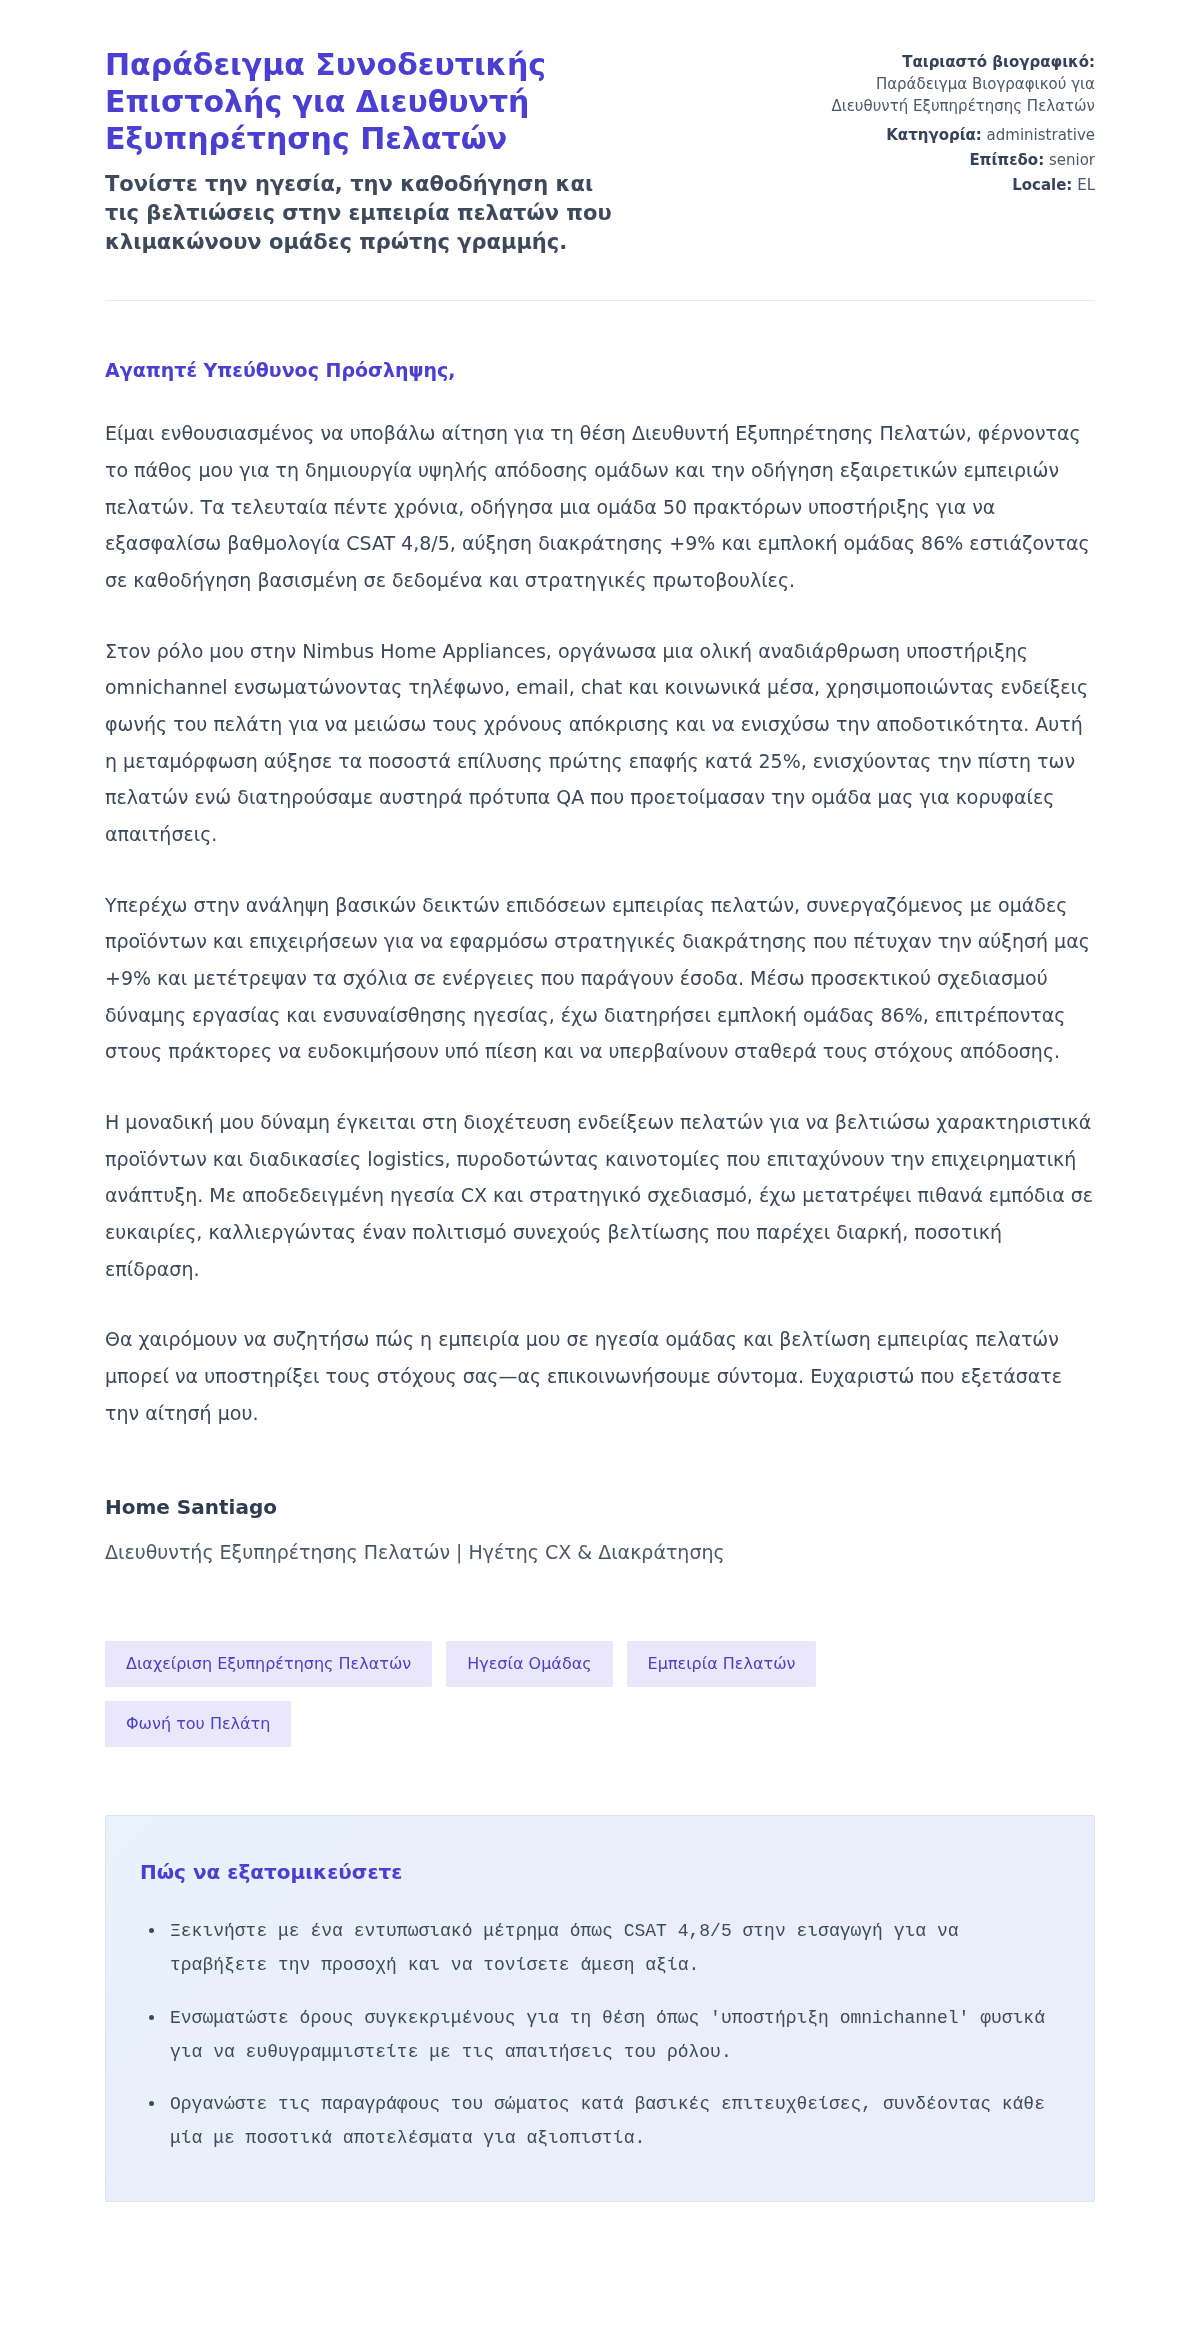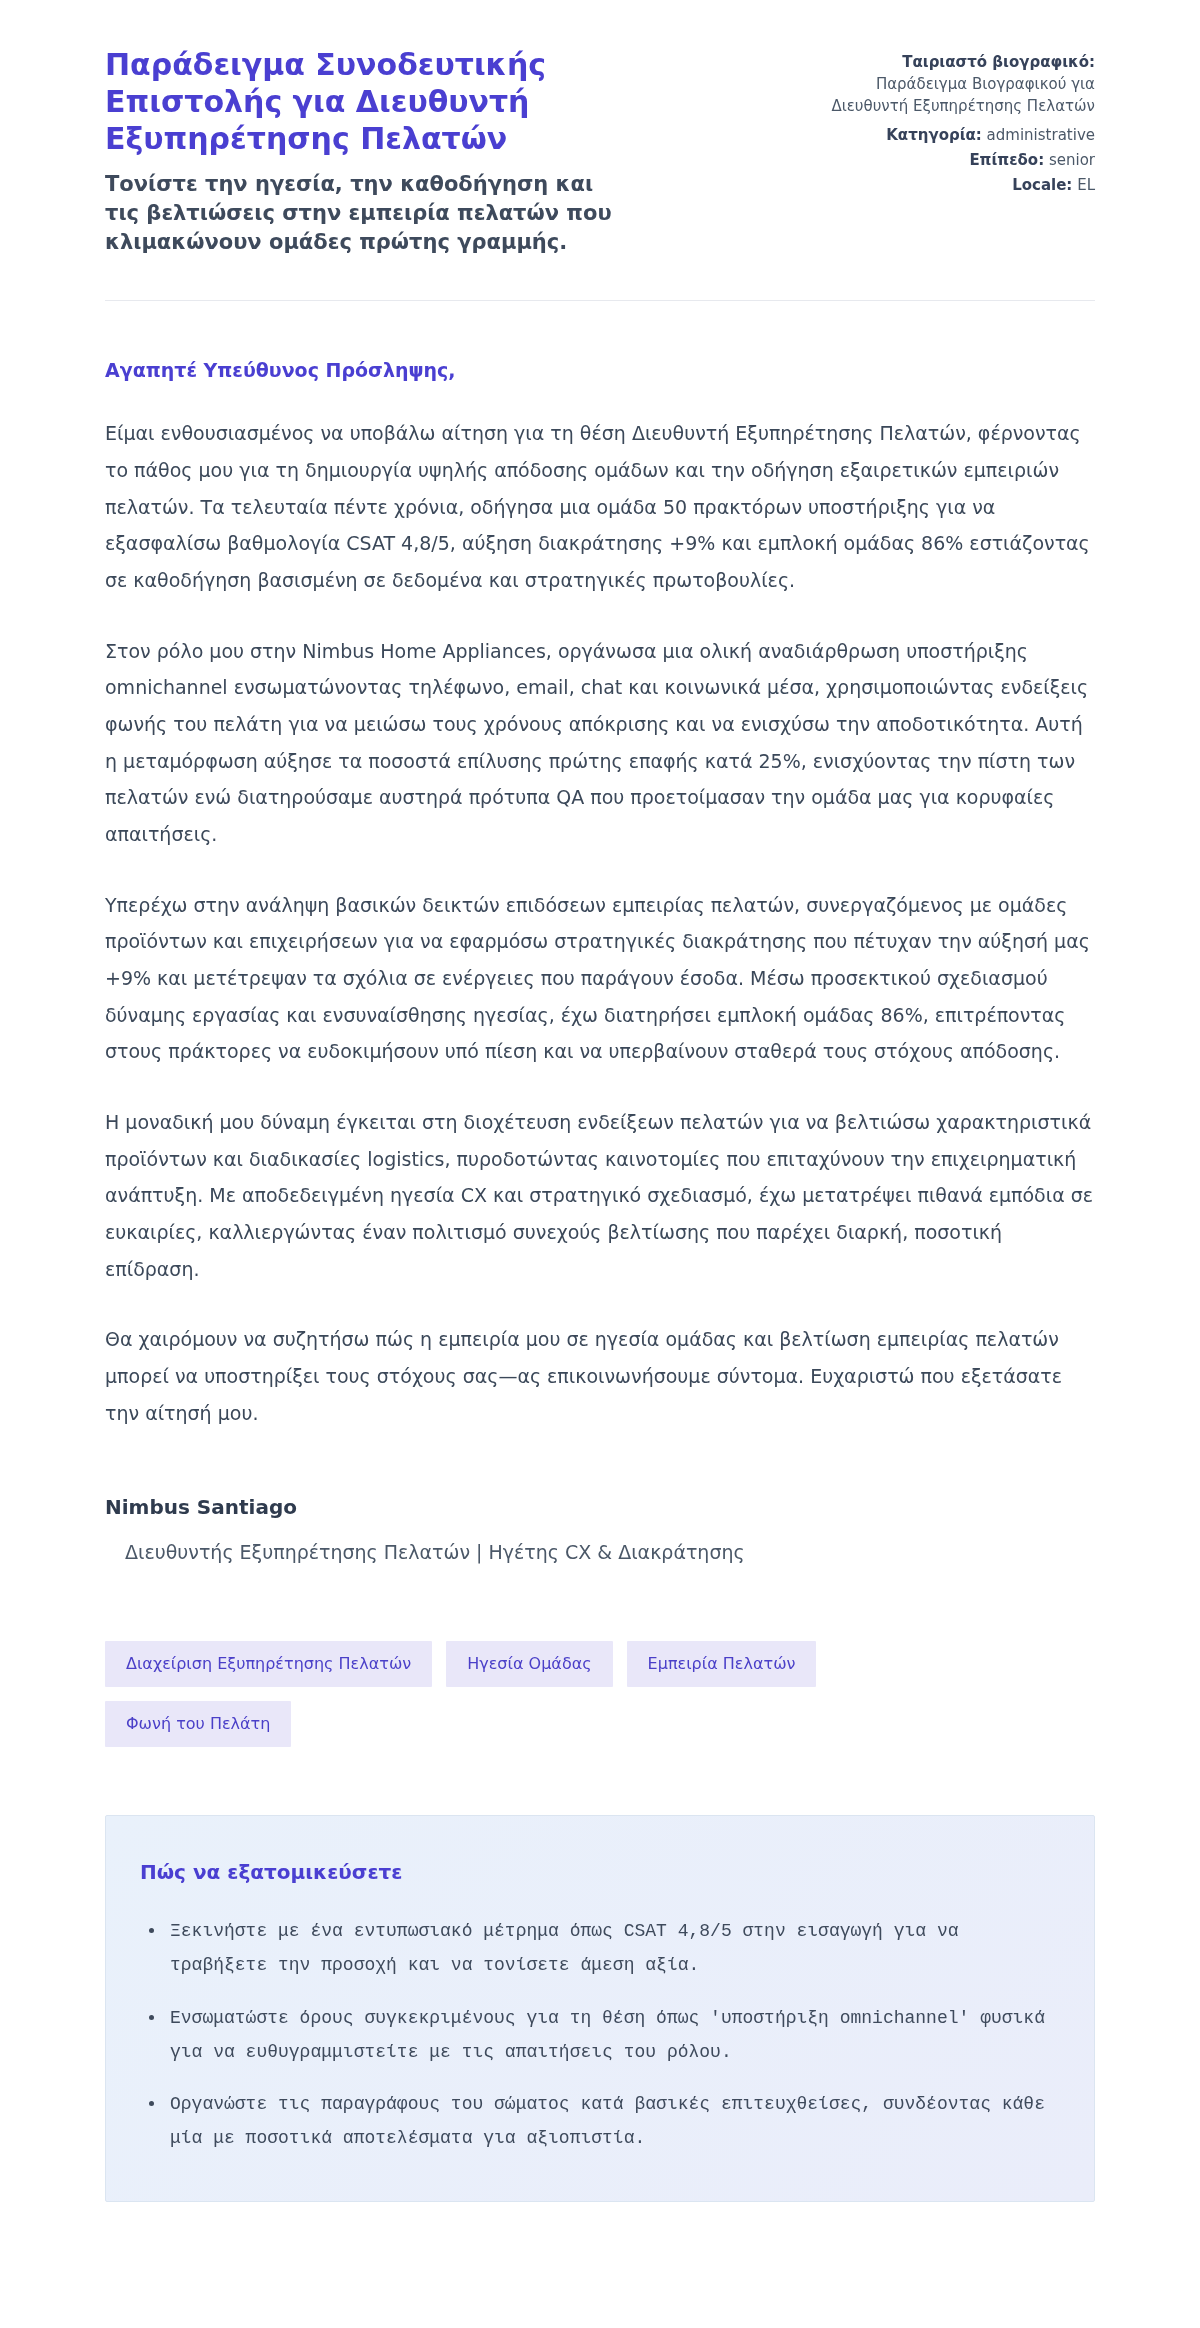--- a/index.html
+++ b/index.html
@@ -51,21 +51,21 @@
 
   .greeting{
     color:var(--accent);font-weight:700;font-size:19px;
     margin:58px 0 0;
   }
   .para{
     font-size:19px;line-height:1.93;margin:34px 0 0;color:var(--body-text);
   }
 
   .signature-name{font-weight:700;font-size:20px;color:#2f3b4e;margin-top:64px;}
-  .signature-role{font-size:19px;color:var(--meta-text);margin-top:22px;margin-left:20px;}
+  .signature-role{font-size:19px;color:var(--meta-text);margin-top:22px;}
 
   .tags{display:flex;flex-wrap:wrap;gap:14px;margin-top:78px;max-width:760px;}
   .tag{
     background:var(--chip-bg);color:var(--chip-text);
     font-size:16px;line-height:1;padding:15px 21px;border-radius:1px;
     white-space:nowrap;
   }
 
   .tips{
     margin-top:68px;
@@ -117,21 +117,21 @@
   <hr class="divider">
 
   <section>
     <p class="greeting">Αγαπητέ Υπεύθυνος Πρόσληψης,</p>
     <p class="para">Είμαι ενθουσιασμένος να υποβάλω αίτηση για τη θέση Διευθυντή Εξυπηρέτησης Πελατών, φέρνοντας το πάθος μου για τη δημιουργία υψηλής απόδοσης ομάδων και την οδήγηση εξαιρετικών εμπειριών πελατών. Τα τελευταία πέντε χρόνια, οδήγησα μια ομάδα 50 πρακτόρων υποστήριξης για να εξασφαλίσω βαθμολογία CSAT 4,8/5, αύξηση διακράτησης +9% και εμπλοκή ομάδας 86% εστιάζοντας σε καθοδήγηση βασισμένη σε δεδομένα και στρατηγικές πρωτοβουλίες.</p>
     <p class="para">Στον ρόλο μου στην Nimbus Home Appliances, οργάνωσα μια ολική αναδιάρθρωση υποστήριξης omnichannel ενσωματώνοντας τηλέφωνο, email, chat και κοινωνικά μέσα, χρησιμοποιώντας ενδείξεις φωνής του πελάτη για να μειώσω τους χρόνους απόκρισης και να ενισχύσω την αποδοτικότητα. Αυτή η μεταμόρφωση αύξησε τα ποσοστά επίλυσης πρώτης επαφής κατά 25%, ενισχύοντας την πίστη των πελατών ενώ διατηρούσαμε αυστηρά πρότυπα QA που προετοίμασαν την ομάδα μας για κορυφαίες απαιτήσεις.</p>
     <p class="para">Υπερέχω στην ανάληψη βασικών δεικτών επιδόσεων εμπειρίας πελατών, συνεργαζόμενος με ομάδες προϊόντων και επιχειρήσεων για να εφαρμόσω στρατηγικές διακράτησης που πέτυχαν την αύξησή μας +9% και μετέτρεψαν τα σχόλια σε ενέργειες που παράγουν έσοδα. Μέσω προσεκτικού σχεδιασμού δύναμης εργασίας και ενσυναίσθησης ηγεσίας, έχω διατηρήσει εμπλοκή ομάδας 86%, επιτρέποντας στους πράκτορες να ευδοκιμήσουν υπό πίεση και να υπερβαίνουν σταθερά τους στόχους απόδοσης.</p>
     <p class="para">Η μοναδική μου δύναμη έγκειται στη διοχέτευση ενδείξεων πελατών για να βελτιώσω χαρακτηριστικά προϊόντων και διαδικασίες logistics, πυροδοτώντας καινοτομίες που επιταχύνουν την επιχειρηματική ανάπτυξη. Με αποδεδειγμένη ηγεσία CX και στρατηγικό σχεδιασμό, έχω μετατρέψει πιθανά εμπόδια σε ευκαιρίες, καλλιεργώντας έναν πολιτισμό συνεχούς βελτίωσης που παρέχει διαρκή, ποσοτική επίδραση.</p>
     <p class="para">Θα χαιρόμουν να συζητήσω πώς η εμπειρία μου σε ηγεσία ομάδας και βελτίωση εμπειρίας πελατών μπορεί να υποστηρίξει τους στόχους σας—ας επικοινωνήσουμε σύντομα. Ευχαριστώ που εξετάσατε την αίτησή μου.</p>
 
-    <div class="signature-name">Nimbus Santiago</div>
+    <div class="signature-name">Home Santiago</div>
     <div class="signature-role">Διευθυντής Εξυπηρέτησης Πελατών | Ηγέτης CX &amp; Διακράτησης</div>
   </section>
 
   <section class="tags">
     <span class="tag">Διαχείριση Εξυπηρέτησης Πελατών</span>
     <span class="tag">Ηγεσία Ομάδας</span>
     <span class="tag">Εμπειρία Πελατών</span>
     <span class="tag">Φωνή του Πελάτη</span>
   </section>
 

